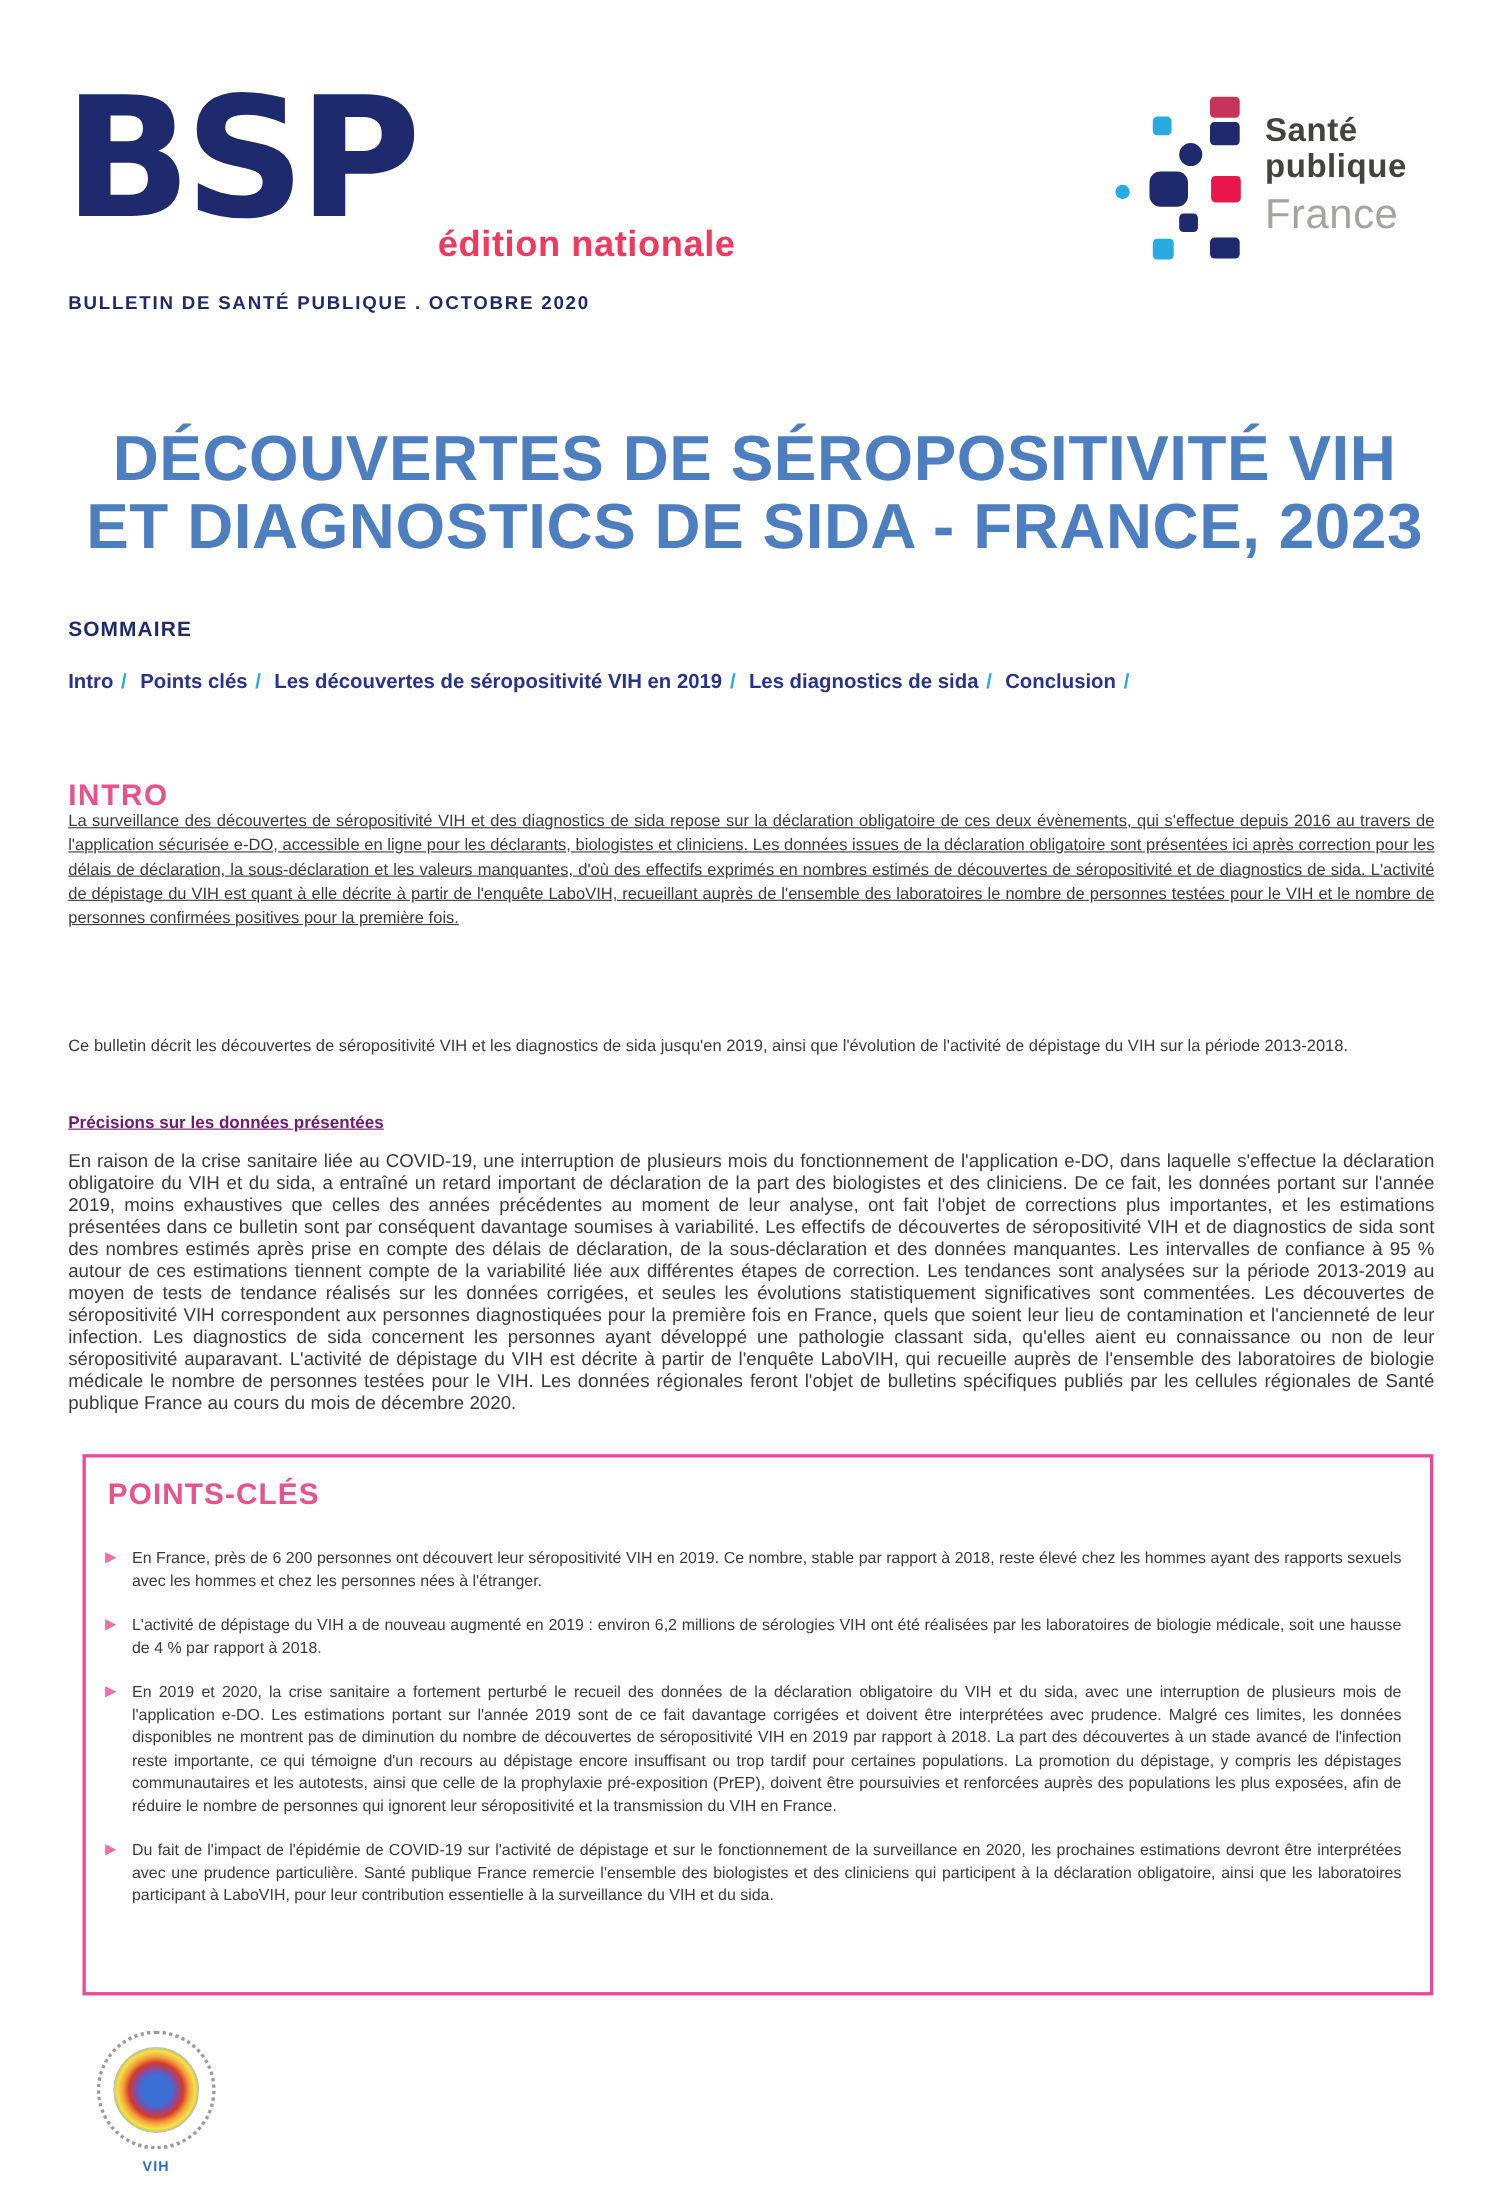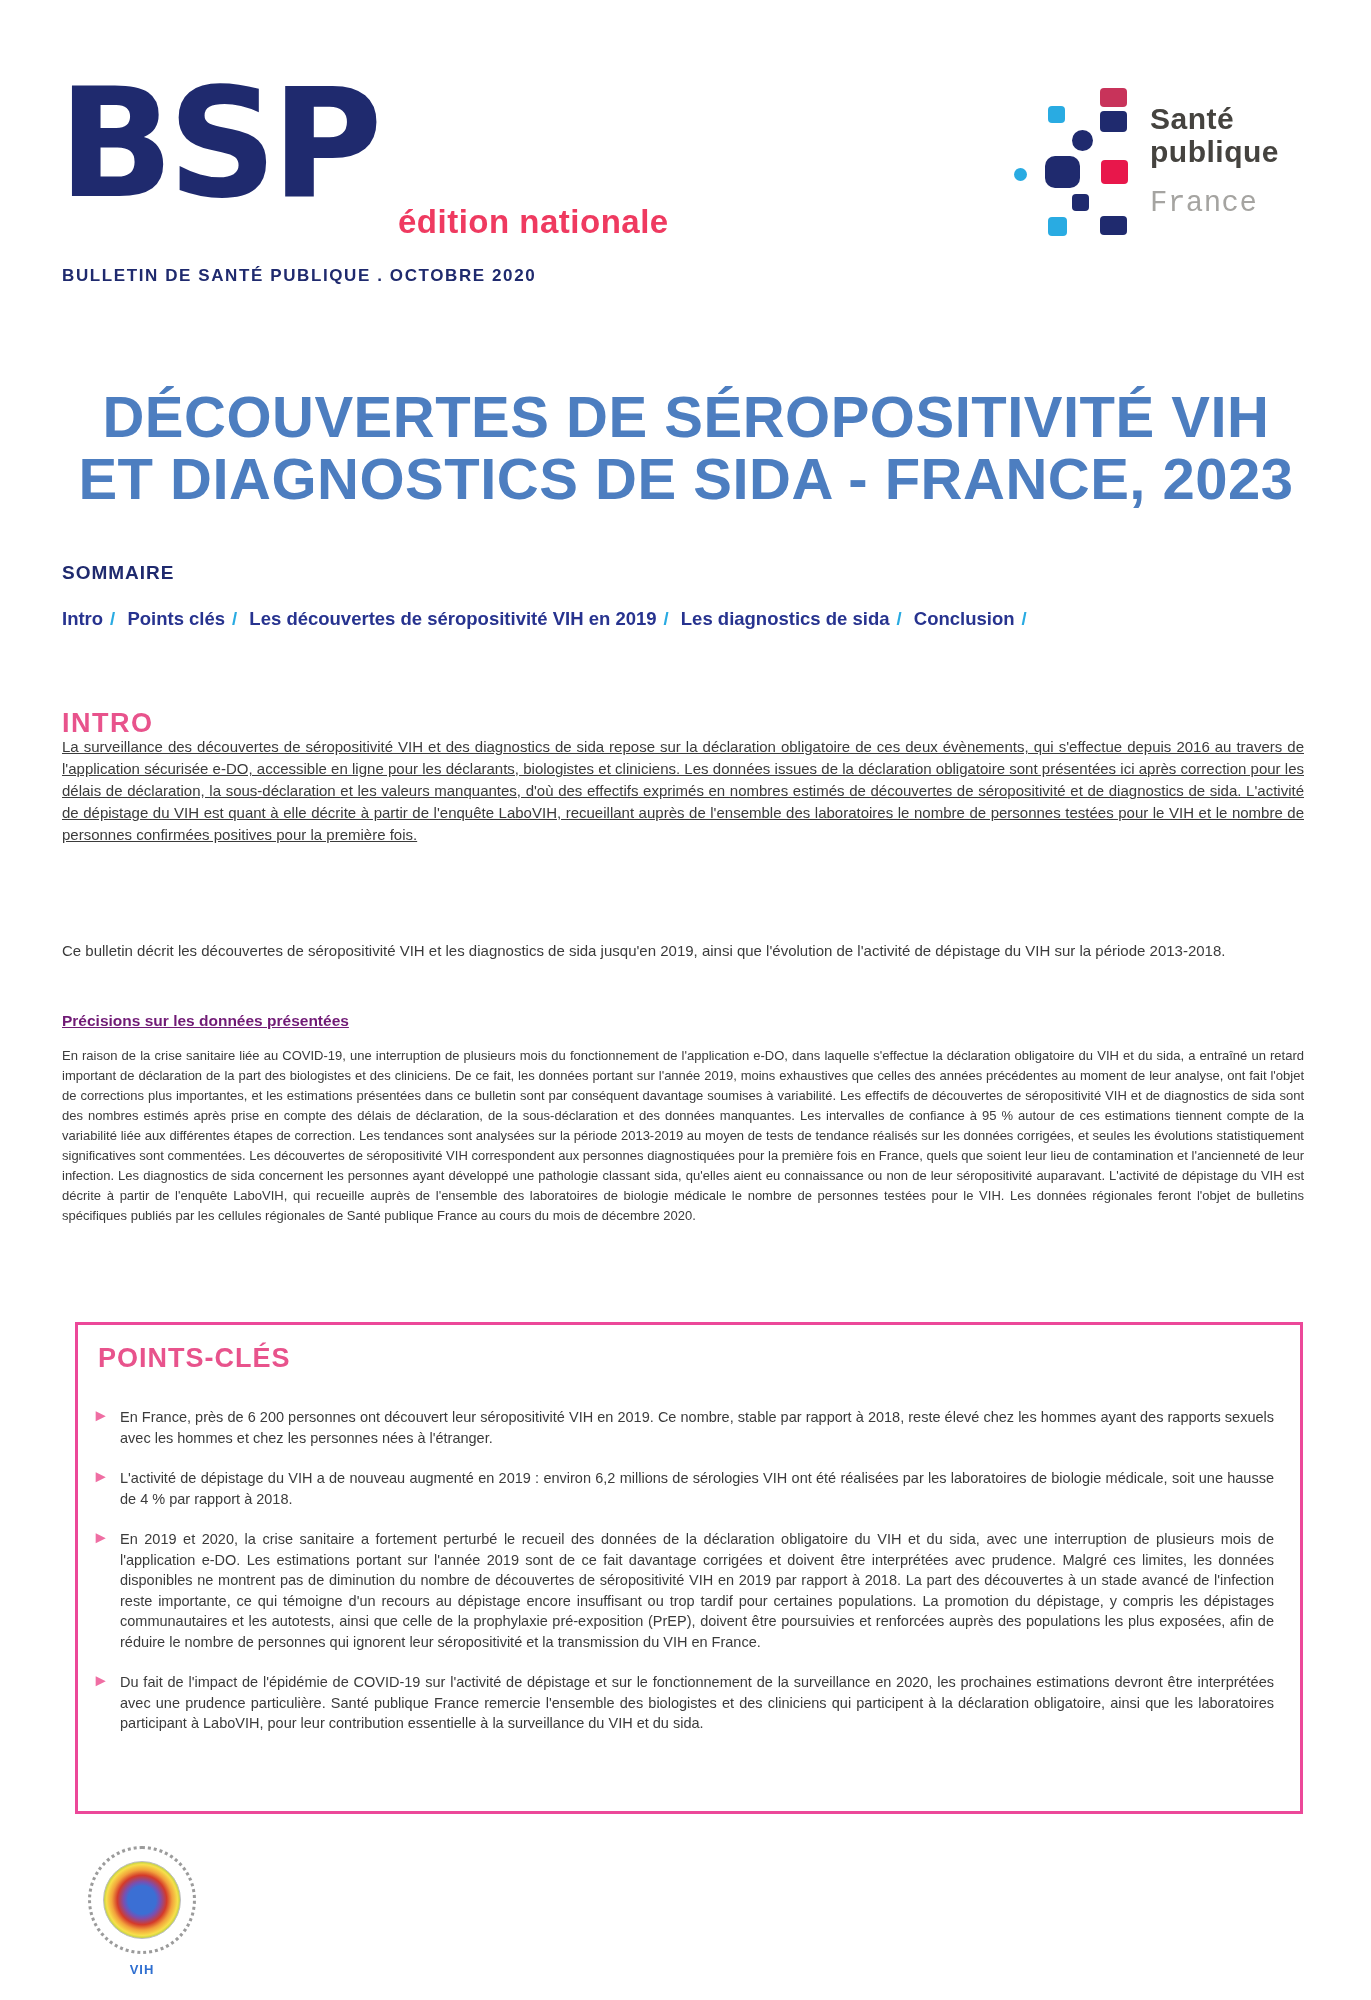--- a/index.html
+++ b/index.html
@@ -28,21 +28,21 @@
   .spf { position:absolute; left:1008px; top:80px; width:300px; height:160px; }
   .spf .dot { position:absolute; }
   .sq { border-radius:4px; }
   .ci { border-radius:50%; }
   .c-cyan { background:#29abe2; }
   .c-navy { background:#1f2a6e; }
   .c-red  { background:#c8335a; }
   .c-crim { background:#e8174b; }
   .spf-name { position:absolute; left:142px; top:22px; line-height:1.1;
     font-size:30px; font-weight:bold; color:#45433f; letter-spacing:0.5px; }
-  .spf-name .l3 { color:#a5a4a1; font-weight:normal; margin-top:20px; font-size:29px;font-family:Liberation Mono, monospace; }
+  .spf-name .l3 { color:#a5a4a1; font-weight:normal; margin-top:7px; font-size:38px; }
   
   .doc-title {
     position:absolute; left:66px; top:386px; width:1240px;
     text-align:center; color:#4d7ec0; font-weight:bold;
     font-size:58px; line-height:62px; letter-spacing:0.5px;
   }
   
   .sommaire-label {
     position:absolute; left:62px; top:562px;
     font-size:19px; font-weight:bold; color:#1f2a6e; letter-spacing:1px;
@@ -61,21 +61,21 @@
   .body-par {
     position:absolute; left:62px; width:1242px;
     font-size:15px; line-height:22px; text-align:justify; color:#3b3b3b;
   }
   .p1 { top:736px;text-decoration:underline; }
   .p2 { top:940px; }
   .sub-heading {
     position:absolute; left:62px; top:1012px;
     font-size:15.5px; font-weight:bold; color:#701a75; text-decoration:underline;
   }
-  .p3 { top:1046px; font-size:13px; line-height:20px; }
+  .p3 { top:1046px; font-size:17px; line-height:20px; }
   
   .points-box {
     position:absolute; left:75px; top:1322px; width:1228px; height:492px;
     border:3px solid #ec4899; background:#ffffff;
   }
   .points-heading {
     position:absolute; left:20px; top:18px;
     font-size:27px; font-weight:bold; color:#e8538c; letter-spacing:1px;
   }
   .points-list { position:absolute; left:18px; top:82px; width:1178px; list-style:none; }

